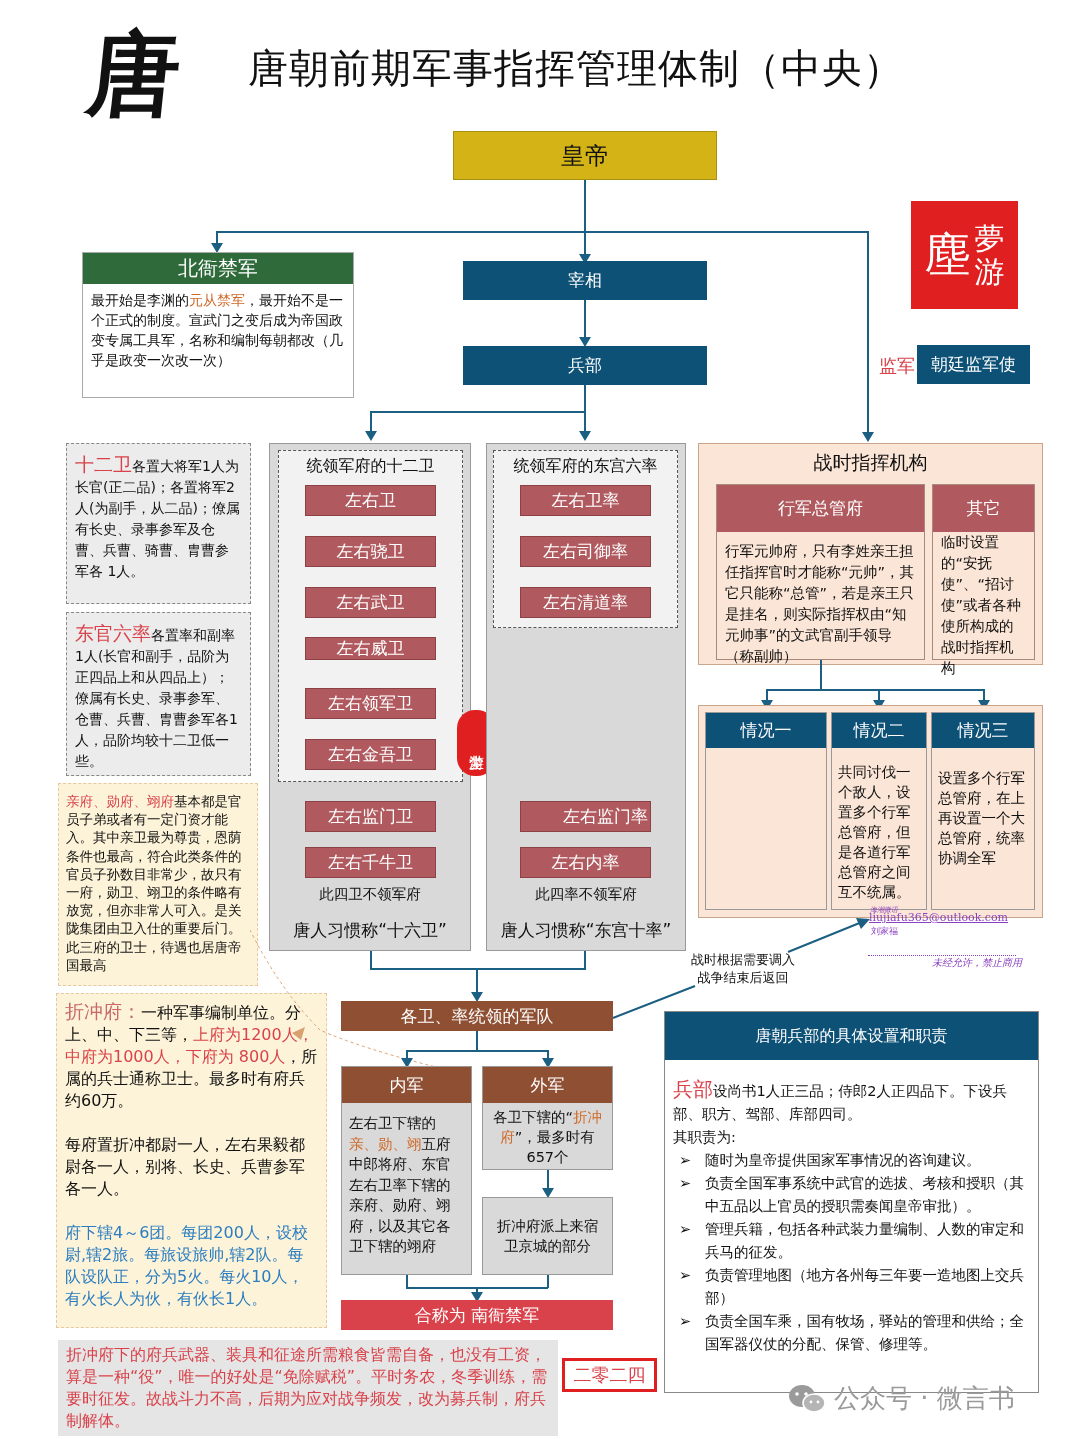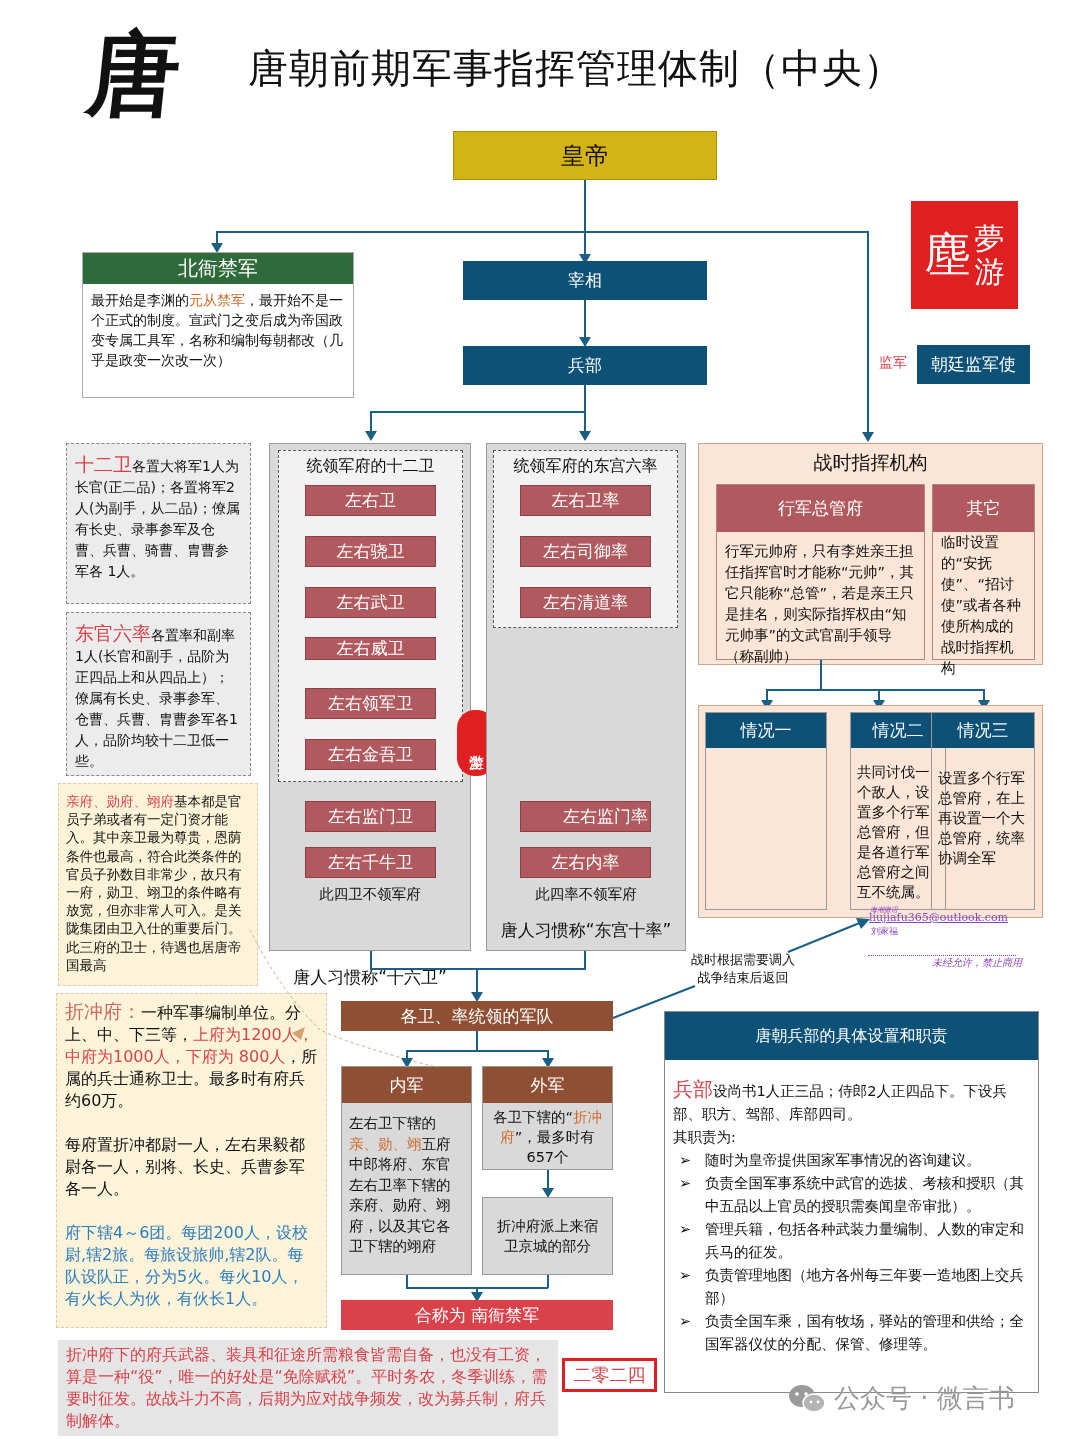--- a/index.html
+++ b/index.html
@@ -39,21 +39,21 @@
 <div class="line" style="left:216px;top:231px;width:2px;height:18px;"></div>
 <div class="arrow" style="left:211px;top:243px;"></div>
 <div class="line" style="left:867px;top:231px;width:2px;height:205px;"></div>
 <div class="arrow" style="left:862px;top:432px;"></div>
 
 <div class="box navy" style="left:463px;top:261px;width:244px;height:39px;font-size:17px;">宰相</div>
 <div class="line" style="left:584px;top:300px;width:2px;height:45px;"></div>
 <div class="arrow" style="left:579px;top:337px;"></div>
 <div class="box navy" style="left:463px;top:346px;width:244px;height:39px;font-size:17px;">兵部</div>
 
-<div class="abs" style="left:879px;top:354px;font-size:14px;color:#d9424a;">监军</div>
+<div class="abs" style="left:879px;top:354px;font-size:18px;color:#d9424a;">监军</div>
 <div class="box navy" style="left:917px;top:345px;width:113px;height:39px;font-size:17px;">朝廷监军使</div>
 
 <div class="box seal" style="left:911px;top:201px;width:107px;height:108px;flex-direction:column;font-family:'DejaVu Serif',serif;">
   <div style="display:flex;gap:4px;align-items:center;">
     <span style="font-size:46px;">塵</span>
     <span style="display:flex;flex-direction:column;font-size:30px;line-height:1.1;">
       <span>夢</span>
       <span>游</span>
     </span>
   </div>
@@ -94,21 +94,21 @@
 <div class="abs" style="left:278px;top:456px;width:185px;text-align:center;font-size:16px;">统领军府的十二卫</div>
 <div class="box red-box" style="left:305px;top:485px;width:131px;height:31px;">左右卫</div>
 <div class="box red-box" style="left:305px;top:536px;width:131px;height:31px;">左右骁卫</div>
 <div class="box red-box" style="left:305px;top:587px;width:131px;height:31px;">左右武卫</div>
 <div class="box red-box" style="left:305px;top:637px;width:131px;height:23px;font-family:Liberation Serif, serif;">左右威卫</div>
 <div class="box red-box" style="left:305px;top:688px;width:131px;height:31px;">左右领军卫</div>
 <div class="box red-box" style="left:305px;top:739px;width:131px;height:31px;">左右金吾卫</div>
 <div class="box red-box" style="left:305px;top:801px;width:131px;height:31px;">左右监门卫</div>
 <div class="box red-box" style="left:305px;top:847px;width:131px;height:31px;">左右千牛卫</div>
 <div class="abs" style="left:269px;top:885px;width:202px;text-align:center;font-size:14.5px;">此四卫不领军府</div>
-<div class="abs" style="left:269px;top:919px;width:202px;text-align:center;font-size:17px;margin-top:47px;">唐人习惯称“十六卫”</div>
+<div class="abs" style="left:269px;top:919px;width:202px;text-align:center;font-size:17px;">唐人习惯称“十六卫”</div>
 
 <div class="box seal" style="left:457px;top:710px;width:38px;height:66px;border-radius:18px;flex-direction:column;font-size:15px;line-height:19px;font-family:'DejaVu Serif',serif;writing-mode:vertical-rl;">梦游尘</div>
 
 <div class="abs" style="left:486px;top:443px;width:200px;height:508px;background:#d9d9d9;border:1px solid #999;"></div>
 <div class="dashbox" style="left:493px;top:450px;width:185px;height:178px;background:#f2f2f2;"></div>
 <div class="abs" style="left:493px;top:456px;width:185px;text-align:center;font-size:16px;">统领军府的东宫六率</div>
 <div class="box red-box" style="left:520px;top:485px;width:131px;height:31px;">左右卫率</div>
 <div class="box red-box" style="left:520px;top:536px;width:131px;height:31px;">左右司御率</div>
 <div class="box red-box" style="left:520px;top:587px;width:131px;height:31px;">左右清道率</div>
 <div class="box red-box" style="left:520px;top:801px;width:131px;height:31px;padding-left:40px;">左右监门率</div>
@@ -133,21 +133,21 @@
 <div class="line" style="left:878px;top:689px;width:2px;height:14px;"></div>
 <div class="line" style="left:983px;top:689px;width:2px;height:14px;"></div>
 <div class="arrow" style="left:761px;top:700px;"></div>
 <div class="arrow" style="left:873px;top:700px;"></div>
 <div class="arrow" style="left:978px;top:700px;"></div>
 
 <div class="abs" style="left:698px;top:705px;width:345px;height:213px;background:#fbe5d6;border:1px solid #c9a58c;"></div>
 <div class="abs" style="left:705px;top:712px;width:122px;height:198px;border:1px solid #999;">
   <div class="box navy" style="position:relative;height:35px;font-size:17px;">情况一</div>
 </div>
-<div class="abs" style="left:831px;top:712px;width:96px;height:198px;border:1px solid #999;margin-left:19px;">
+<div class="abs" style="left:831px;top:712px;width:96px;height:198px;border:1px solid #999;">
   <div class="box navy" style="position:relative;height:35px;font-size:17px;">情况二</div>
   <div style="padding:14px 6px 4px;font-size:14.5px;line-height:20px;">共同讨伐一个敌人，设置多个行军总管府，但是各道行军总管府之间互不统属。</div>
 </div>
 <div class="abs" style="left:931px;top:712px;width:104px;height:198px;border:1px solid #999;">
   <div class="box navy" style="position:relative;height:35px;font-size:17px;">情况三</div>
   <div style="padding:20px 6px 4px;font-size:14.5px;line-height:20px;">设置多个行军总管府，在上再设置一个大总管府，统率协调全军</div>
 </div>
 
 <div class="abs" style="left:870px;top:905px;font-size:7px;color:#8a3fbf;font-style:italic;">海潮微语</div>
 <div class="abs" style="left:869px;top:911px;font-size:11px;color:#8a3fbf;font-family:'DejaVu Serif',serif;text-decoration:underline;">liujiafu365@outlook.com</div>

